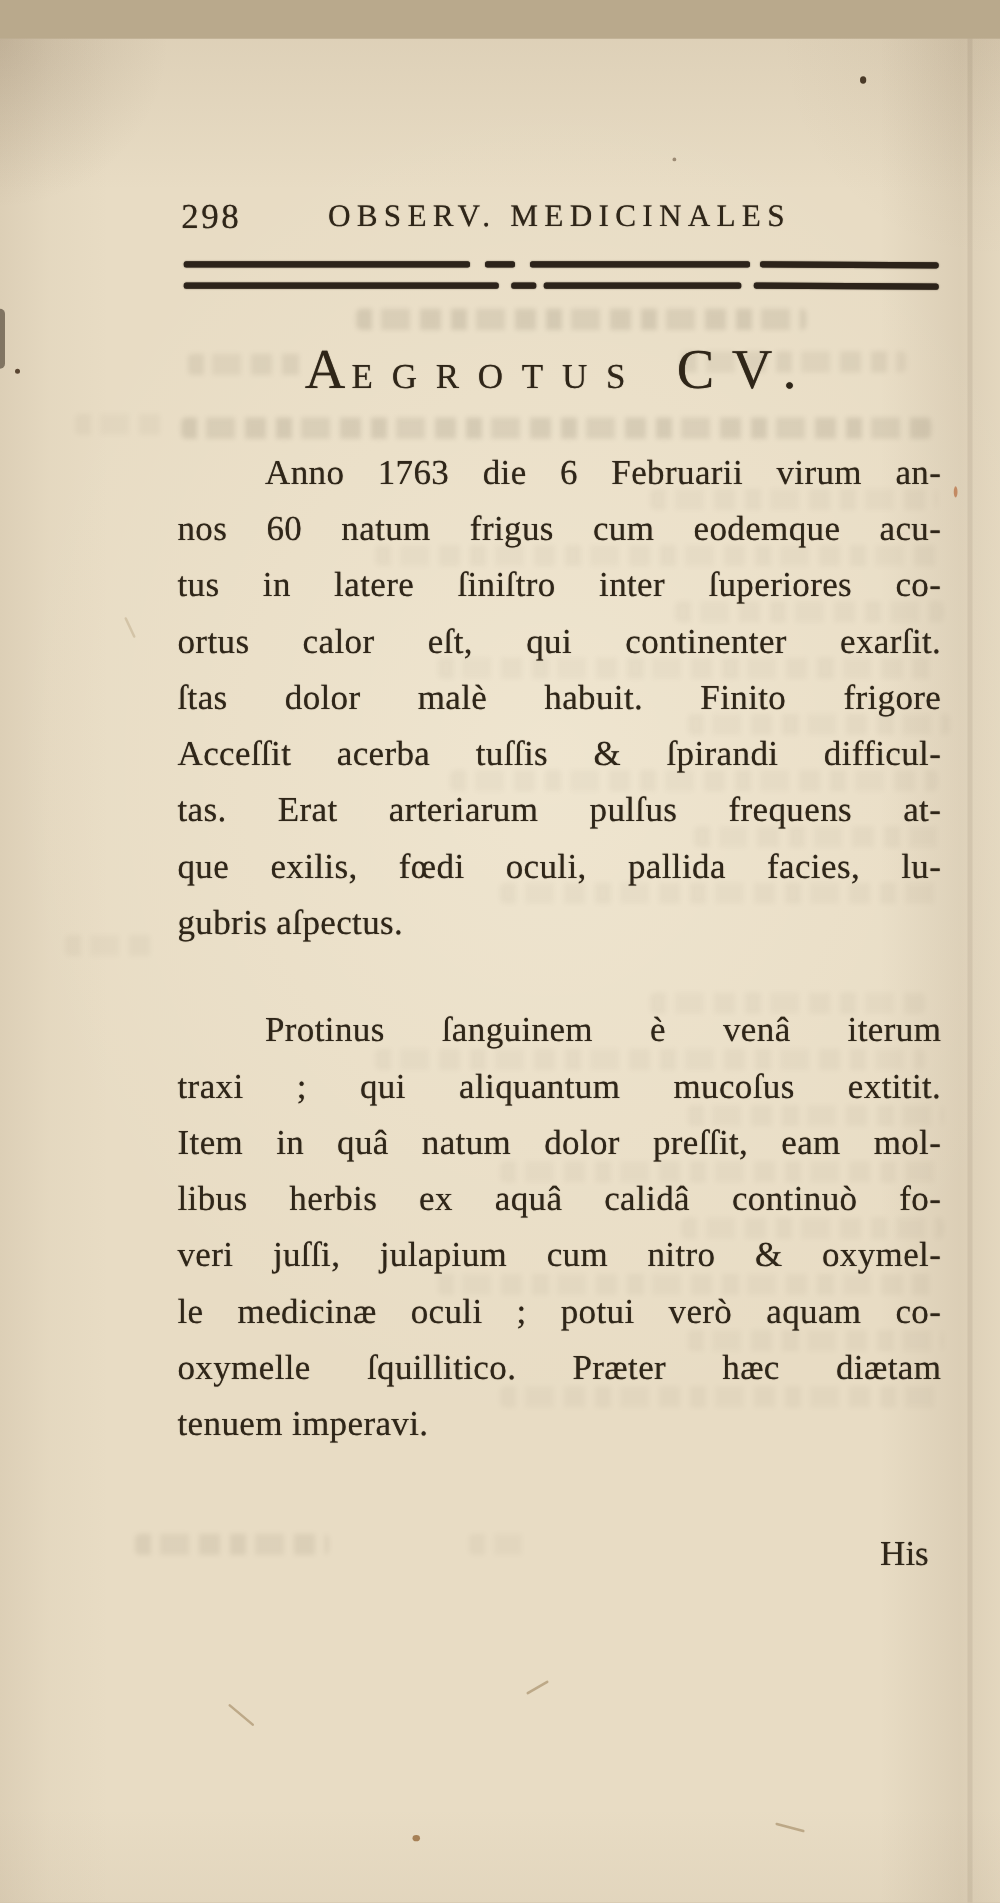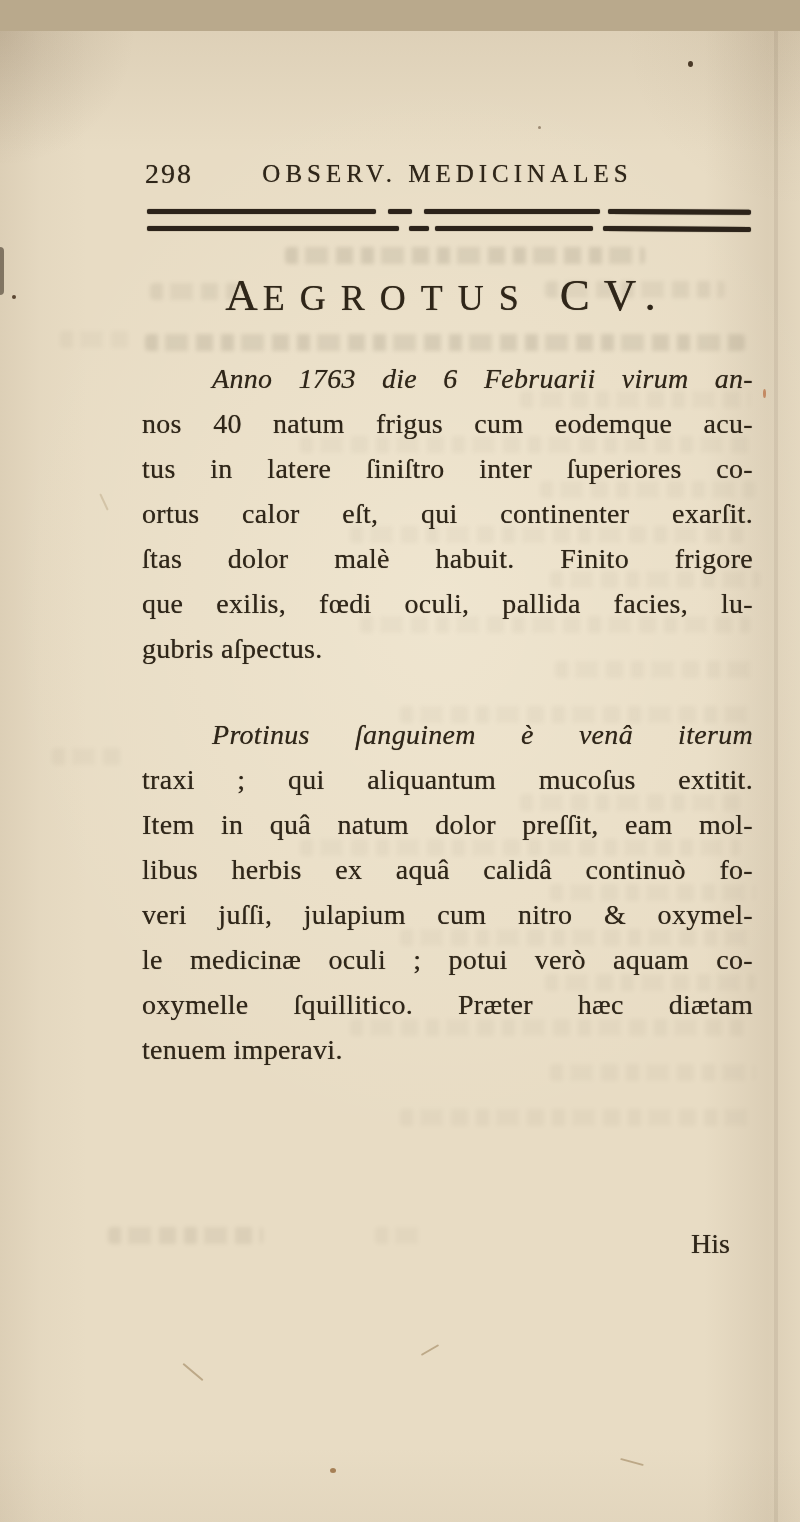--- a/index.html
+++ b/index.html
@@ -26,31 +26,31 @@
   
   .rule-row{position:absolute;left:147px;width:604px;height:5px;display:flex;}
   .rule-row .seg{height:5px;background:#2c231a;border-radius:2px;box-shadow:0 0 1px rgba(44,35,26,0.9);}
   .rule-row .gap{height:5px;background:transparent;}
   .rule-top{top:178px;}
   .rule-bottom{top:195px;}
   .seg.tilt{transform:rotate(0.35deg);transform-origin:left center;}
   
   .chapter-heading{position:absolute;top:238px;left:142px;width:611px;text-align:center;white-space:nowrap;line-height:52px;height:52px;}
   .h-initial{font-size:45px;}
-  .h-small{font-size:36px;letter-spacing:15px;margin-left:5px;text-align:center;}
+  .h-small{font-size:28px;letter-spacing:15px;margin-left:5px;text-align:center;}
   .h-gapspace{display:inline-block;width:26px;}
   .h-numeral{font-size:45px;letter-spacing:14px;}
   
   .body-text{position:absolute;top:325px;left:142px;width:611px;font-size:28px;}
   .paragraph + .paragraph{margin-top:41px;}
   .line{height:45px;line-height:45px;text-align:justify;text-align-last:justify;letter-spacing:0.3px;}
-  .line.indent{text-indent:70px;font-style:italic;}
+  .line.indent{text-indent:70px;}
   .line.short{text-align-last:left;}
   
-  .catchword{position:absolute;top:1190px;right:70px;height:45px;line-height:45px;font-size:28px;}
+  .catchword{position:absolute;top:1190px;right:57px;height:45px;line-height:45px;font-size:28px;}
   
   .ghost{position:absolute;height:17px;border-radius:4px;filter:blur(2.3px);
     background:repeating-linear-gradient(90deg,
       rgba(104,94,72,0.55) 0px, rgba(104,94,72,0.55) 13px,
       rgba(104,94,72,0) 13px, rgba(104,94,72,0) 20px,
       rgba(104,94,72,0.42) 20px, rgba(104,94,72,0.42) 43px,
       rgba(104,94,72,0) 43px, rgba(104,94,72,0) 51px,
       rgba(104,94,72,0.5) 51px, rgba(104,94,72,0.5) 68px,
       rgba(104,94,72,0) 68px, rgba(104,94,72,0) 76px);}
   .g-strong{opacity:0.30;}
@@ -132,24 +132,26 @@
     <div class="seg tilt" style="width:148px;"></div>
   </div>
 
   <div class="chapter-heading ink">
     <span class="h-initial">A</span><span class="h-small">EGROTUS</span><span class="h-gapspace"></span><span class="h-numeral">CV.</span>
   </div>
 
   <div class="body-text ink">
       <div class="paragraph">
         <div class="line indent">Anno 1763 die 6 Februarii virum an-</div>
-        <div class="line">nos 40 natum frigus cum eodemque acu-</div>
+        <div class="line">nos 60 natum frigus cum eodemque acu-</div>
         <div class="line">tus in latere ſiniſtro inter ſuperiores co-</div>
         <div class="line">ortus calor eſt, qui continenter exarſit.</div>
         <div class="line">ſtas dolor malè habuit. Finito frigore</div>
+        <div class="line">Acceſſit acerba tuſſis &amp; ſpirandi difficul-</div>
+        <div class="line">tas. Erat arteriarum pulſus frequens at-</div>
         <div class="line">que exilis, fœdi oculi, pallida facies, lu-</div>
         <div class="line short">gubris aſpectus.</div>
       </div>
       <div class="paragraph">
         <div class="line indent">Protinus ſanguinem è venâ iterum</div>
         <div class="line">traxi ; qui aliquantum mucoſus extitit.</div>
         <div class="line">Item in quâ natum dolor preſſit, eam mol-</div>
         <div class="line">libus herbis ex aquâ calidâ continuò fo-</div>
         <div class="line">veri juſſi, julapium cum nitro &amp; oxymel-</div>
         <div class="line">le medicinæ oculi ; potui verò aquam co-</div>

